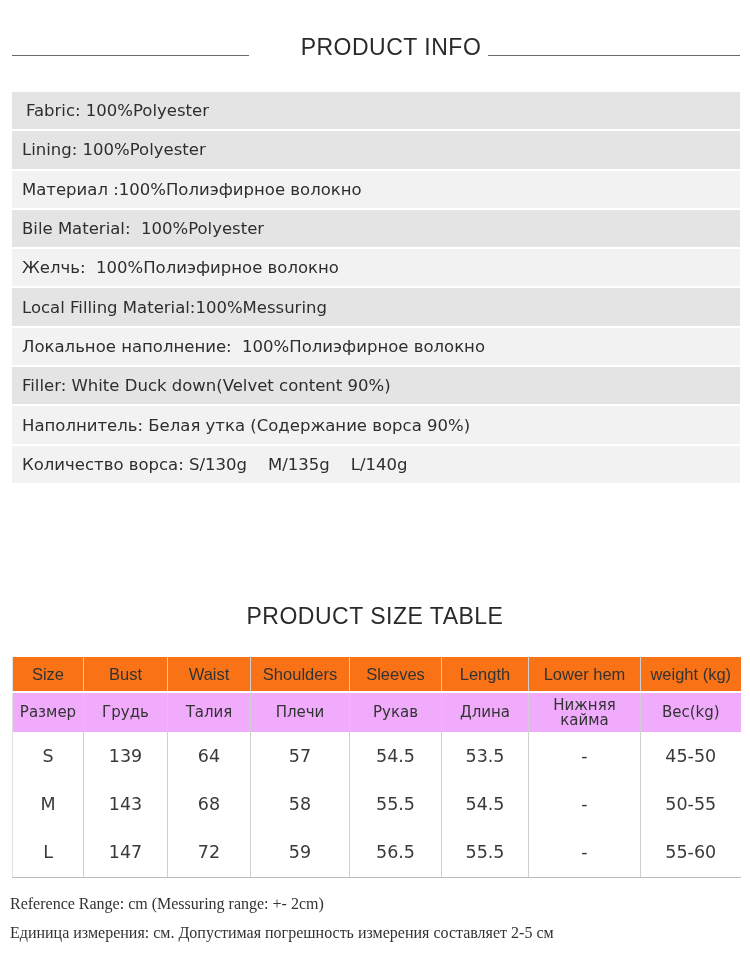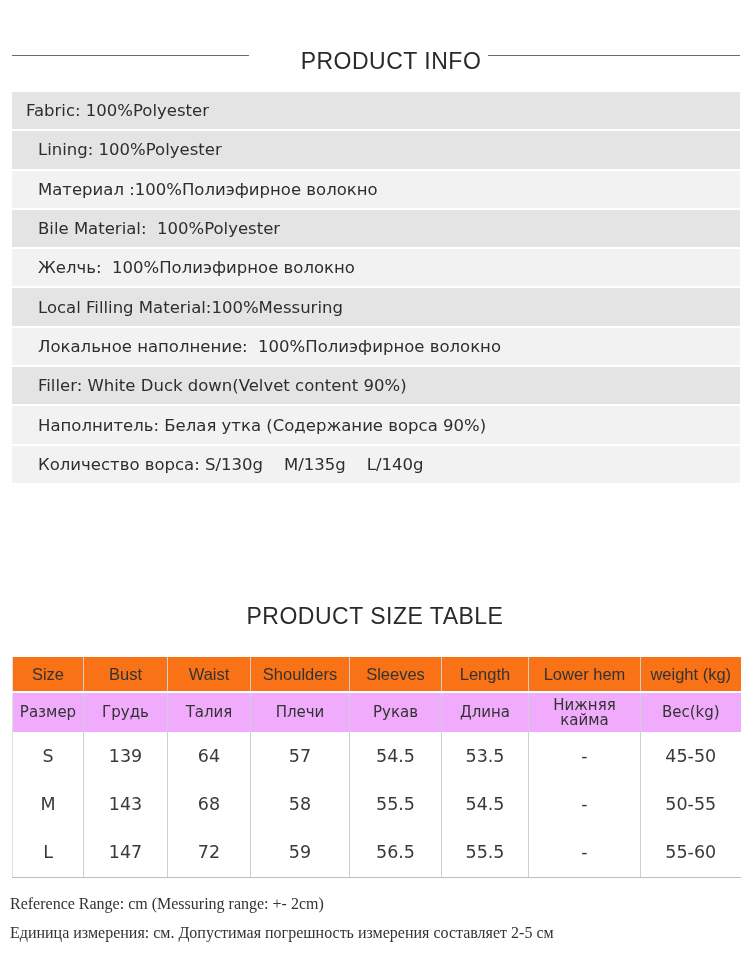--- a/index.html
+++ b/index.html
@@ -9,21 +9,21 @@
   .section-title {
     position: absolute; left: 0; width: 750px; text-align: center;
     font-family: "Liberation Sans", "DejaVu Sans", sans-serif;
     font-size: 23px; letter-spacing: 0.5px; color: #2a2a2a; font-weight: normal;
   }
   .title-line { position: absolute; height: 1px; background: #6a6a6a; }
 
   .info-panel { position: absolute; left: 12px; top: 92px; width: 728px; }
   .info-row {
     height: 37.3px; margin-bottom: 2px; display: flex; align-items: center;
-    font-size: 16.5px; color: #2e2e2e; white-space: pre; padding-left: 26px;
+    font-size: 16.5px; color: #2e2e2e; white-space: pre; padding-left: 10px;
   }
   .info-row.dark { background: #e4e4e4; }
   .info-row.light { background: #f2f2f2; }
   .info-row.first { padding-left: 14px; }
   .info-row.ru1 { padding-left: 8px; }
 
   .size-table {
     position: absolute; left: 12px; top: 657px; width: 728px;
     border-collapse: collapse; table-layout: fixed;
   }
@@ -43,21 +43,21 @@
 
   .note {
     position: absolute; left: 10px; font-size: 16px; color: #333;
     font-family: Liberation Serif, serif; white-space: pre;
   }
 </style>
 </head>
 <body>
 
 <div class="title-line" style="left:12px; width:237px; top:55px;"></div>
-<h2 class="section-title" style="top:48px;padding-left:32px;">PRODUCT INFO</h2>
+<h2 class="section-title" style="top:34px;padding-left:32px;">PRODUCT INFO</h2>
 <div class="title-line" style="left:488px; width:252px; top:55px;"></div>
 
 <div class="info-panel">
   <div class="info-row dark first">Fabric: 100%Polyester</div>
   <div class="info-row dark">Lining: 100%Polyester</div>
   <div class="info-row light">Материал :100%Полиэфирное волокно</div>
   <div class="info-row dark">Bile Material:  100%Polyester</div>
   <div class="info-row light">Желчь:  100%Полиэфирное волокно</div>
   <div class="info-row dark">Local Filling Material:100%Messuring</div>
   <div class="info-row light">Локальное наполнение:  100%Полиэфирное волокно</div>

